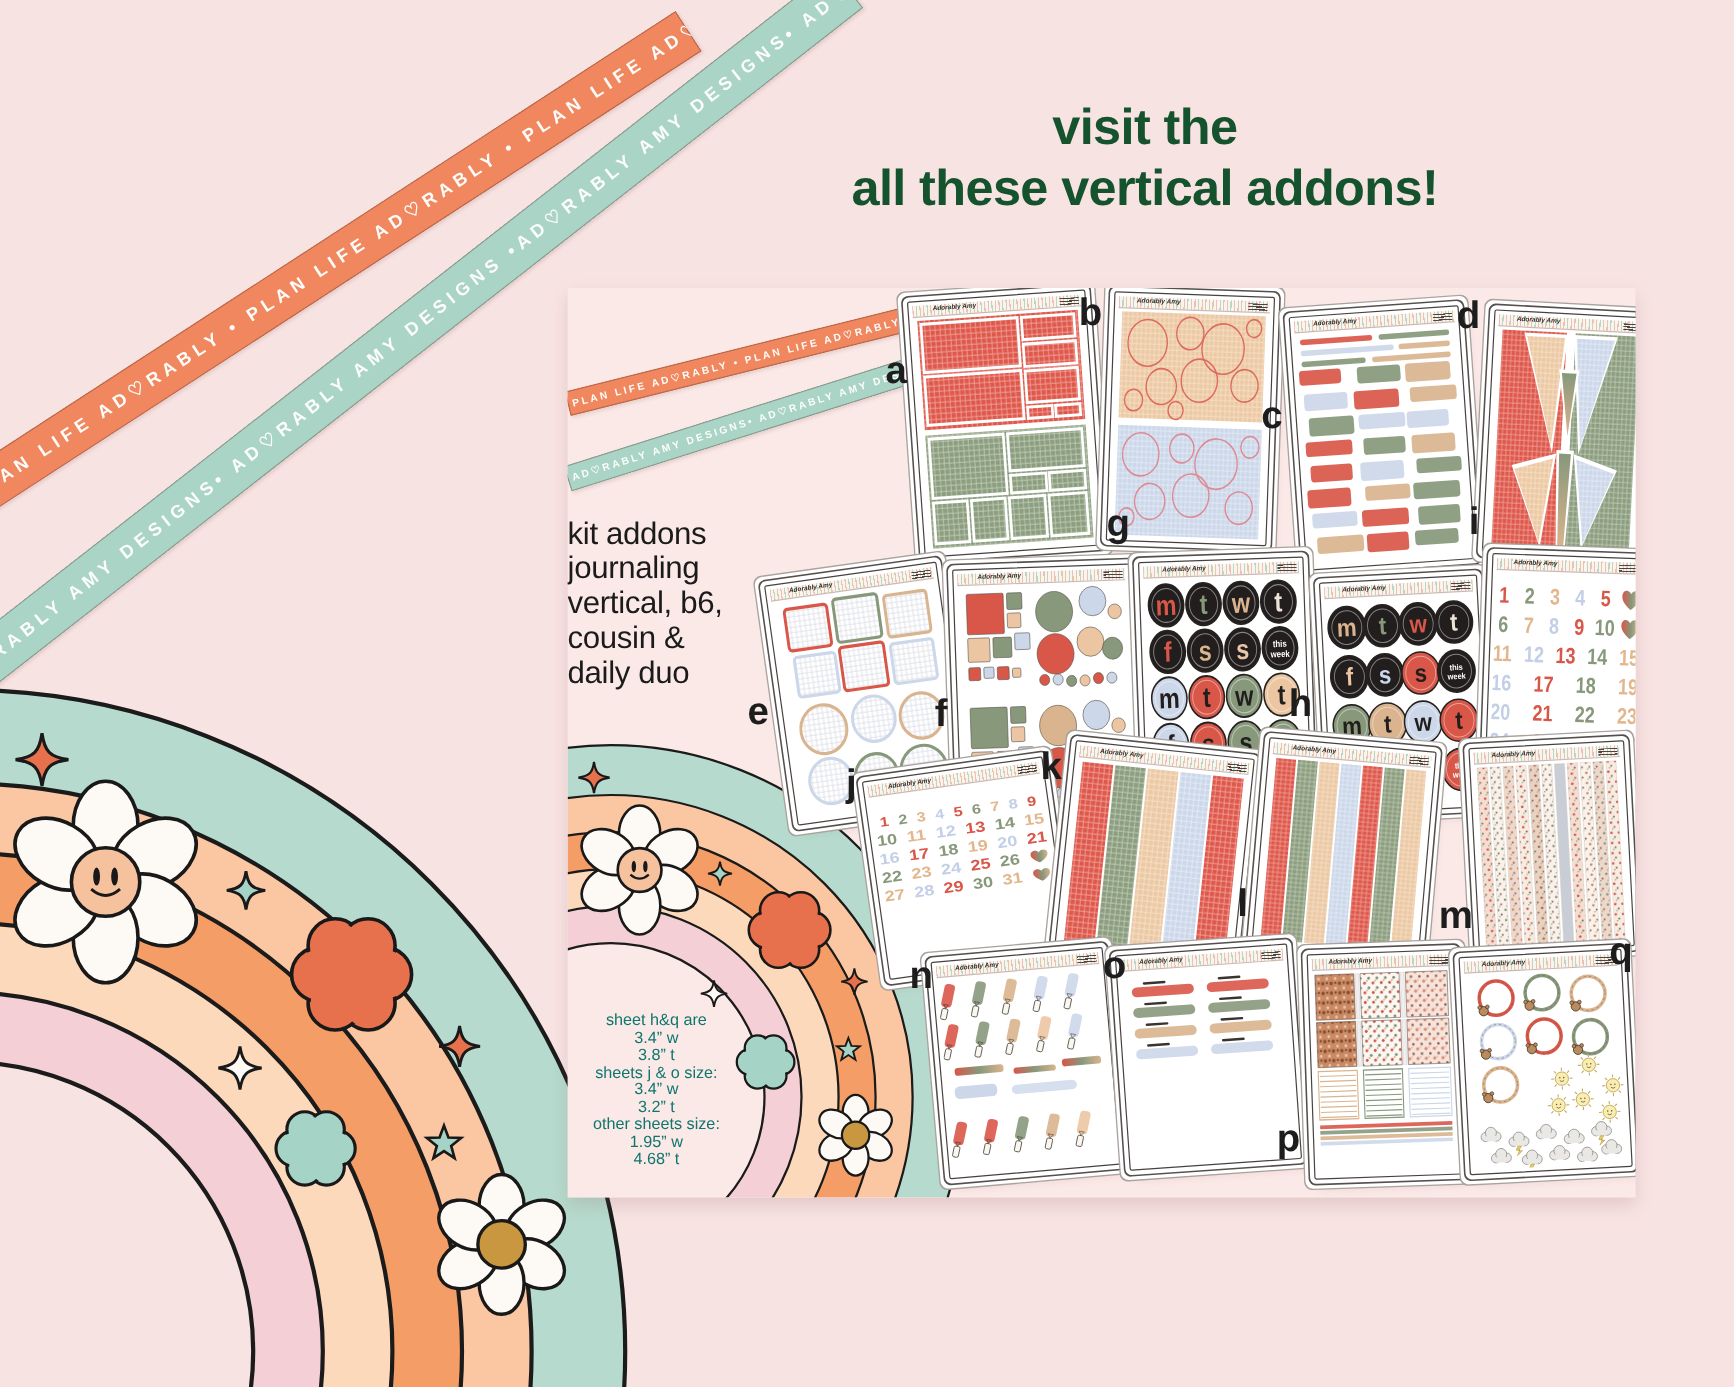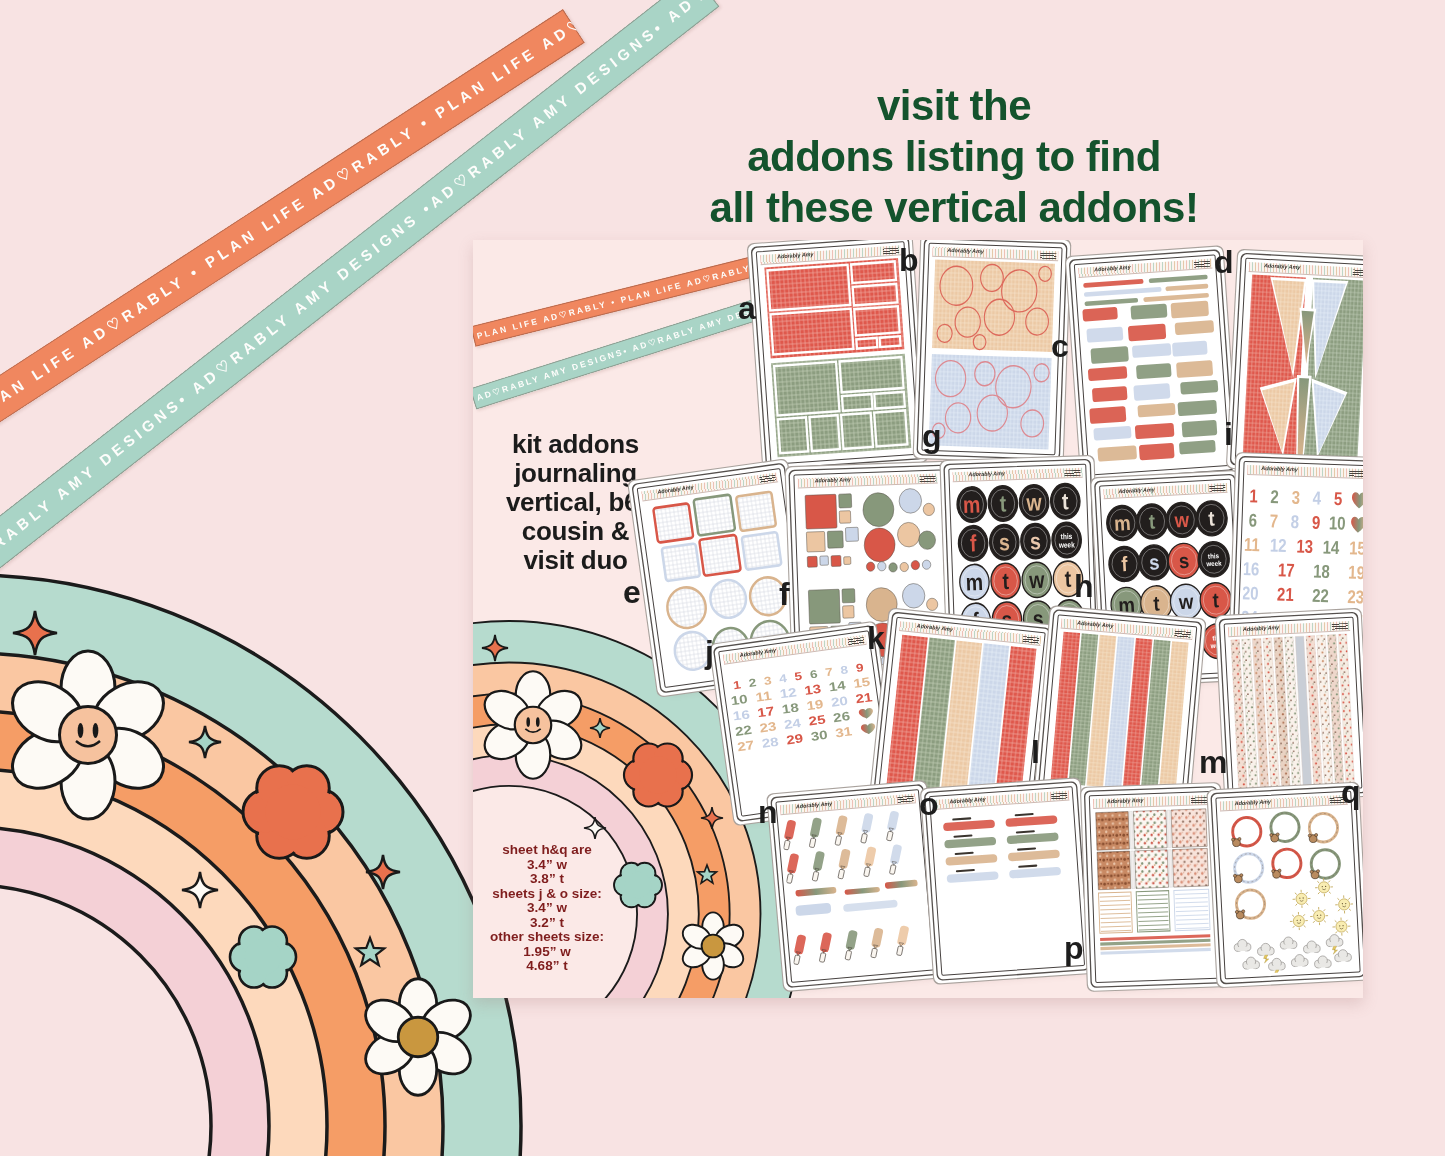--- a/index.html
+++ b/index.html
@@ -8,24 +8,24 @@
   #page{position:absolute;inset:0;overflow:hidden}
   .tape{position:absolute;display:flex;align-items:center;white-space:nowrap;overflow:hidden;
         transform-origin:0 50%;color:#fdfdfb;font-weight:bold;
         box-shadow:inset 0 0 0 1px rgba(80,50,40,.35), 1px 2px 3px rgba(120,70,60,.15)}
   .tape span{letter-spacing:4.5px;font-size:15px;padding-left:8px}
   .tape.small span{letter-spacing:2.2px;font-size:8.5px;padding-left:4px}
   .title{position:absolute;left:649px;top:80px;width:610px;text-align:center;
          font-weight:bold;font-size:42px;line-height:1.22;color:#14532d;letter-spacing:-0.5px}
   #card{position:absolute;left:473px;top:240px;width:890px;height:758px;background:#fbe9e7;
         overflow:hidden;box-shadow:0 6px 14px rgba(150,100,100,.22)}
-  .kit{position:absolute;left:0px;top:190px;width:205px;text-align:center;
-       font-weight:bold;font-size:26px;line-height:1.12;color:#1b1b1b;letter-spacing:-0.3px}
+  .kit{position:absolute;left:0px;top:190px;width:205px;text-align:left;
+       font-weight:normal;font-size:26px;line-height:1.12;color:#1b1b1b;letter-spacing:-0.3px}
   .sizes{position:absolute;left:-12px;top:603px;width:172px;text-align:center;
-         font-weight:bold;font-size:13.5px;line-height:1.0;color:#7f1d1d}
+         font-weight:normal;font-size:13.5px;line-height:1.0;color:#0f766e}
   .sizes div{margin:0 0 1px 0}
   .sheet{position:absolute;background:#fff;border:1.2px solid #474240;border-radius:2px;
          box-shadow:0 0 0 3.5px #fff,0 0 0 4.8px #55504d,0 0 0 7.5px #fff,0 0 0 8.6px #a9a29d,
                     4px 6px 9px rgba(120,80,80,.20)}
   .sheet .hdr{height:9px;margin:3px 3px 0 3px;position:relative;overflow:hidden;
         background:repeating-linear-gradient(90deg,#eec0b6 0 1px,#faf4ef 1px 3px,#bcd6c6 3px 4px,
                    #faf4ef 4px 6px,#e4c9a8 6px 7px,#faf4ef 7px 9px);
         border-bottom:0.5px solid #cdb9b2}
   .hdr .scr{position:absolute;left:12%;top:-1px;font-size:9px;transform:scale(.6);transform-origin:0 2px;
             font-style:italic;font-weight:bold;color:#33302c;white-space:nowrap}
@@ -43,21 +43,20 @@
 
   <div class="tape" id="tape-orange" style="left: -30px; top: 398px; width: 720px; height: 40px; transform: rotate(-33deg); background: rgb(240, 135, 95);">
     <span>PLAN LIFE AD♡RABLY • PLAN LIFE AD♡RABLY • PLAN LIFE AD♡RABLY • PLAN LIFE AD♡RABLY</span>
   </div>
   <div class="tape" id="tape-teal" style="left: -50px; top: 560px; width: 960px; height: 42px; transform: rotate(-38deg); background: rgb(169, 212, 198);">
     <span>AD♡RABLY AMY DESIGNS• AD♡RABLY AMY DESIGNS •AD♡RABLY AMY DESIGNS• AD♡RABLY AMY DESIGNS</span>
   </div>
 
   <div class="title">
     <div>visit the</div>
-    <div>addons listing to find</div>
     <div>all these vertical addons!</div>
   </div>
 
   <svg id="big-rainbow" class="rb" style="left:0;top:560px" width="540" height="596" viewBox="0 0 540 596">
       <circle cx="-30" cy="566" r="512" fill="none" stroke="#b6dbce" stroke-width="78"></circle>
       <circle cx="-30" cy="566" r="444" fill="none" stroke="#fac7a2" stroke-width="58"></circle>
       <circle cx="-30" cy="566" r="386" fill="none" stroke="#f59d66" stroke-width="58"></circle>
       <circle cx="-30" cy="566" r="328" fill="none" stroke="#fdd9bc" stroke-width="58"></circle>
       <circle cx="-30" cy="566" r="270" fill="none" stroke="#f4d0d6" stroke-width="58"></circle>
       <circle cx="-30" cy="566" r="551" fill="none" stroke="#1b1b1b" stroke-width="3.5"></circle>
@@ -232,21 +231,21 @@
     </div>
     <div class="tape small" id="card-tape-teal" style="left: 0px; top: 148px; width: 360px; height: 22px; transform: rotate(-17.5deg); background: rgb(169, 212, 198);">
       <span>AD♡RABLY AMY DESIGNS• AD♡RABLY AMY DESIGNS •AD♡RABLY AMY DESIGNS• AD♡RABLY AMY DESIGNS</span>
     </div>
 
     <div class="kit">
       <div>kit addons</div>
       <div>journaling</div>
       <div>vertical, b6,</div>
       <div>cousin &amp;</div>
-      <div>visit duo</div>
+      <div>daily duo</div>
     </div>
 
     <div class="sizes">
       <div>sheet h&amp;q are</div>
       <div>3.4” w</div>
       <div>3.8” t</div>
       <div>sheets j &amp; o size:</div>
       <div>3.4” w</div>
       <div>3.2” t</div>
       <div>other sheets size:</div>

